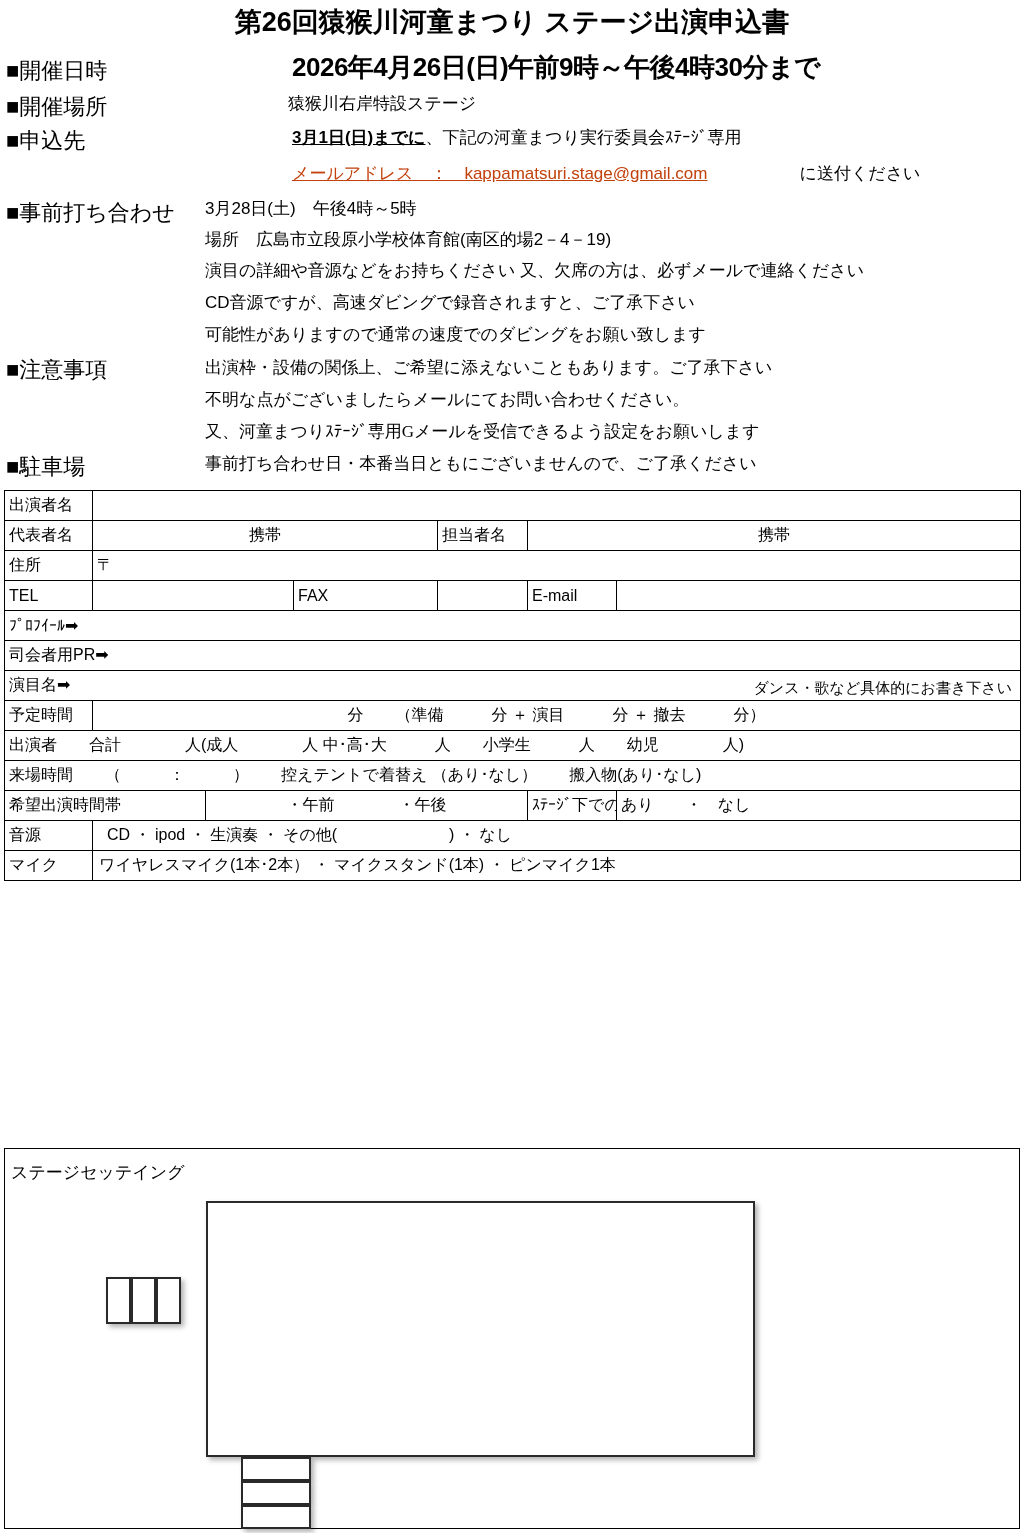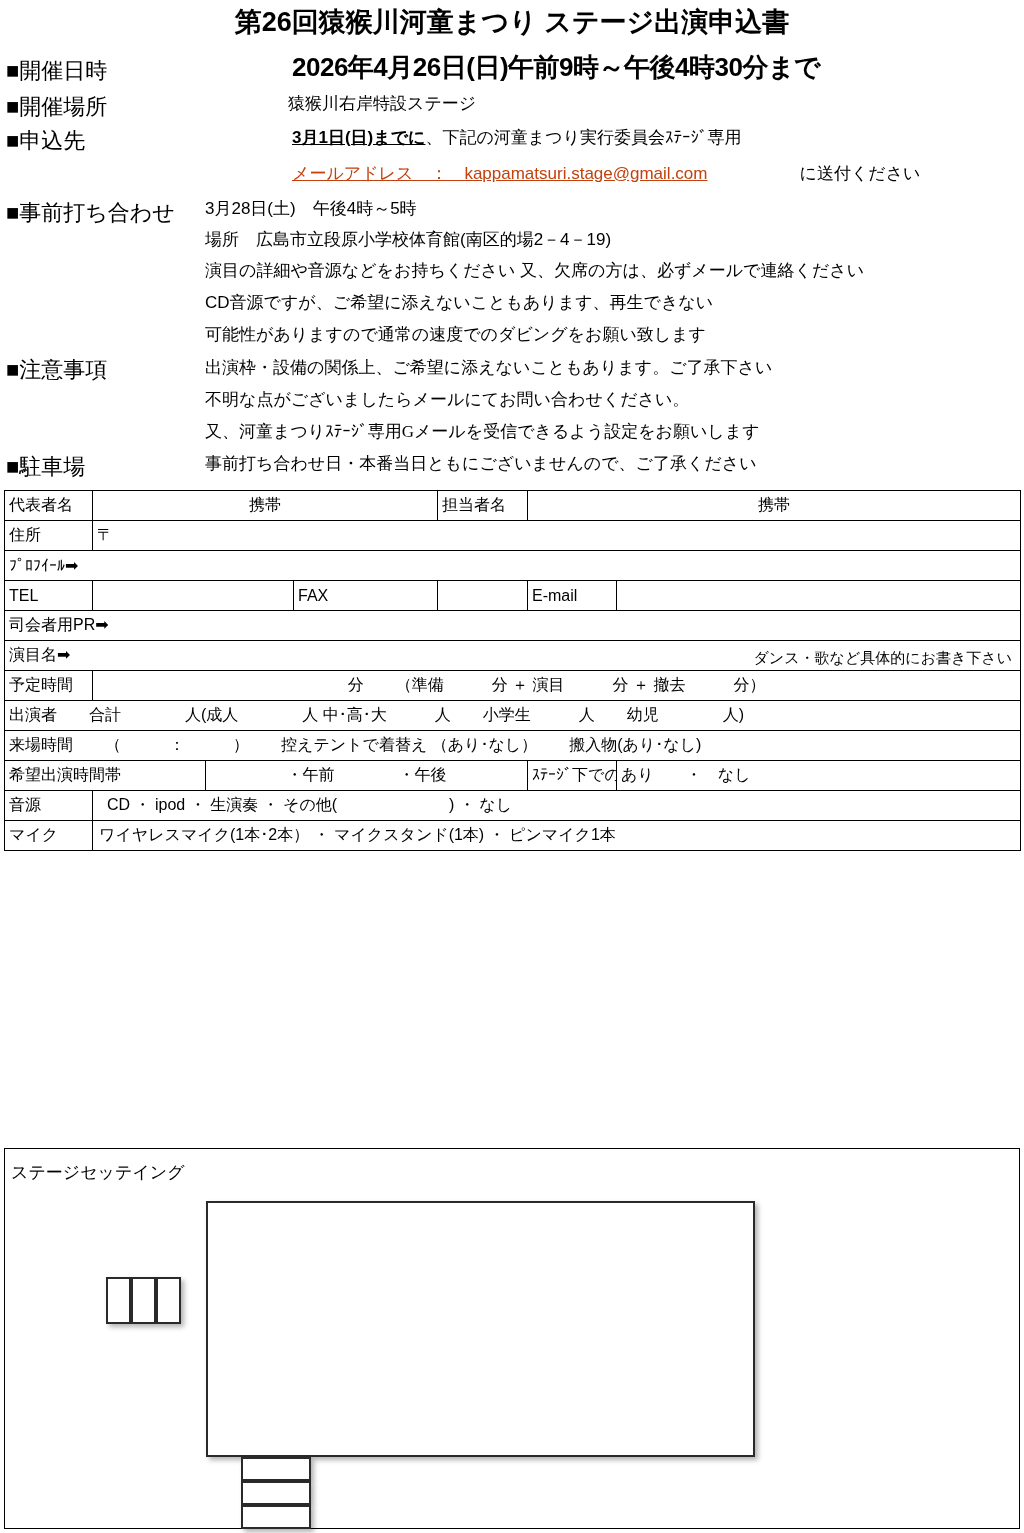--- a/index.html
+++ b/index.html
@@ -193,21 +193,21 @@
 
   <div class="para-text mail-line" style="top:162px; left:292px;">
     <span class="mail-link">メールアドレス　：　kappamatsuri.stage@gmail.com</span>
     <span class="mail-suffix">に送付ください</span>
   </div>
 
   <div class="para-label" style="top:198px;">■事前打ち合わせ</div>
   <div class="para-text" style="top:197px;">3月28日(土)　午後4時～5時</div>
   <div class="para-text" style="top:228px;">場所　広島市立段原小学校体育館(南区的場2－4－19)</div>
   <div class="para-text" style="top:259px;">演目の詳細や音源などをお持ちください 又、欠席の方は、必ずメールで連絡ください</div>
-  <div class="para-text" style="top:291px;">CD音源ですが、ご希望に添えないこともあります、再生できない</div>
+  <div class="para-text" style="top:291px;">CD音源ですが、高速ダビングで録音されますと、ご了承下さい</div>
   <div class="para-text" style="top:323px;">可能性がありますので通常の速度でのダビングをお願い致します</div>
 
   <div class="para-label" style="top:355px;">■注意事項</div>
   <div class="para-text" style="top:356px;">出演枠・設備の関係上、ご希望に添えないこともあります。ご了承下さい</div>
   <div class="para-text" style="top:388px;">不明な点がございましたらメールにてお問い合わせください。</div>
   <div class="para-text" style="top:420px;font-family:Liberation Serif, serif;">又、河童まつりｽﾃｰｼﾞ専用Gメールを受信できるよう設定をお願いします</div>
 
   <div class="para-label" style="top:452px;">■駐車場</div>
   <div class="para-text" style="top:452px;">事前打ち合わせ日・本番当日ともにございませんので、ご了承ください</div>
 </div>
@@ -217,47 +217,51 @@
     <col style="width:88px">
     <col style="width:113px">
     <col style="width:88px">
     <col style="width:144px">
     <col style="width:90px">
     <col style="width:89px">
     <col style="width:404px">
   </colgroup>
 
   <tbody>
+      <tr>
+    <td>出演者名</td>
+    <td colspan="6"></td>
+  </tr>
 
   <tr>
     <td>代表者名</td>
     <td colspan="3" class="ctr">携帯</td>
     <td>担当者名</td>
     <td colspan="2" class="ctr">携帯</td>
   </tr>
 
   <tr>
     <td>住所</td>
     <td colspan="6">〒</td>
-  </tr>
-
-  <tr>
-    <td colspan="7" class="tall-prof">ﾌﾟﾛﾌｲｰﾙ➡</td>
   </tr>
 
   <tr>
     <td>TEL</td>
     <td colspan="2"></td>
     <td>FAX</td>
     <td></td>
     <td>E-mail</td>
     <td></td>
   </tr>
 
   <tr>
+    <td colspan="7" class="tall-prof">ﾌﾟﾛﾌｲｰﾙ➡</td>
+  </tr>
+
+  <tr>
     <td colspan="7" class="tall-pr">司会者用PR➡</td>
   </tr>
 
   <tr>
     <td colspan="7" class="tall-eno">
       <span>演目名➡</span>
       <span class="eno-hint">ダンス・歌など具体的にお書き下さい</span>
     </td>
   </tr>
 

